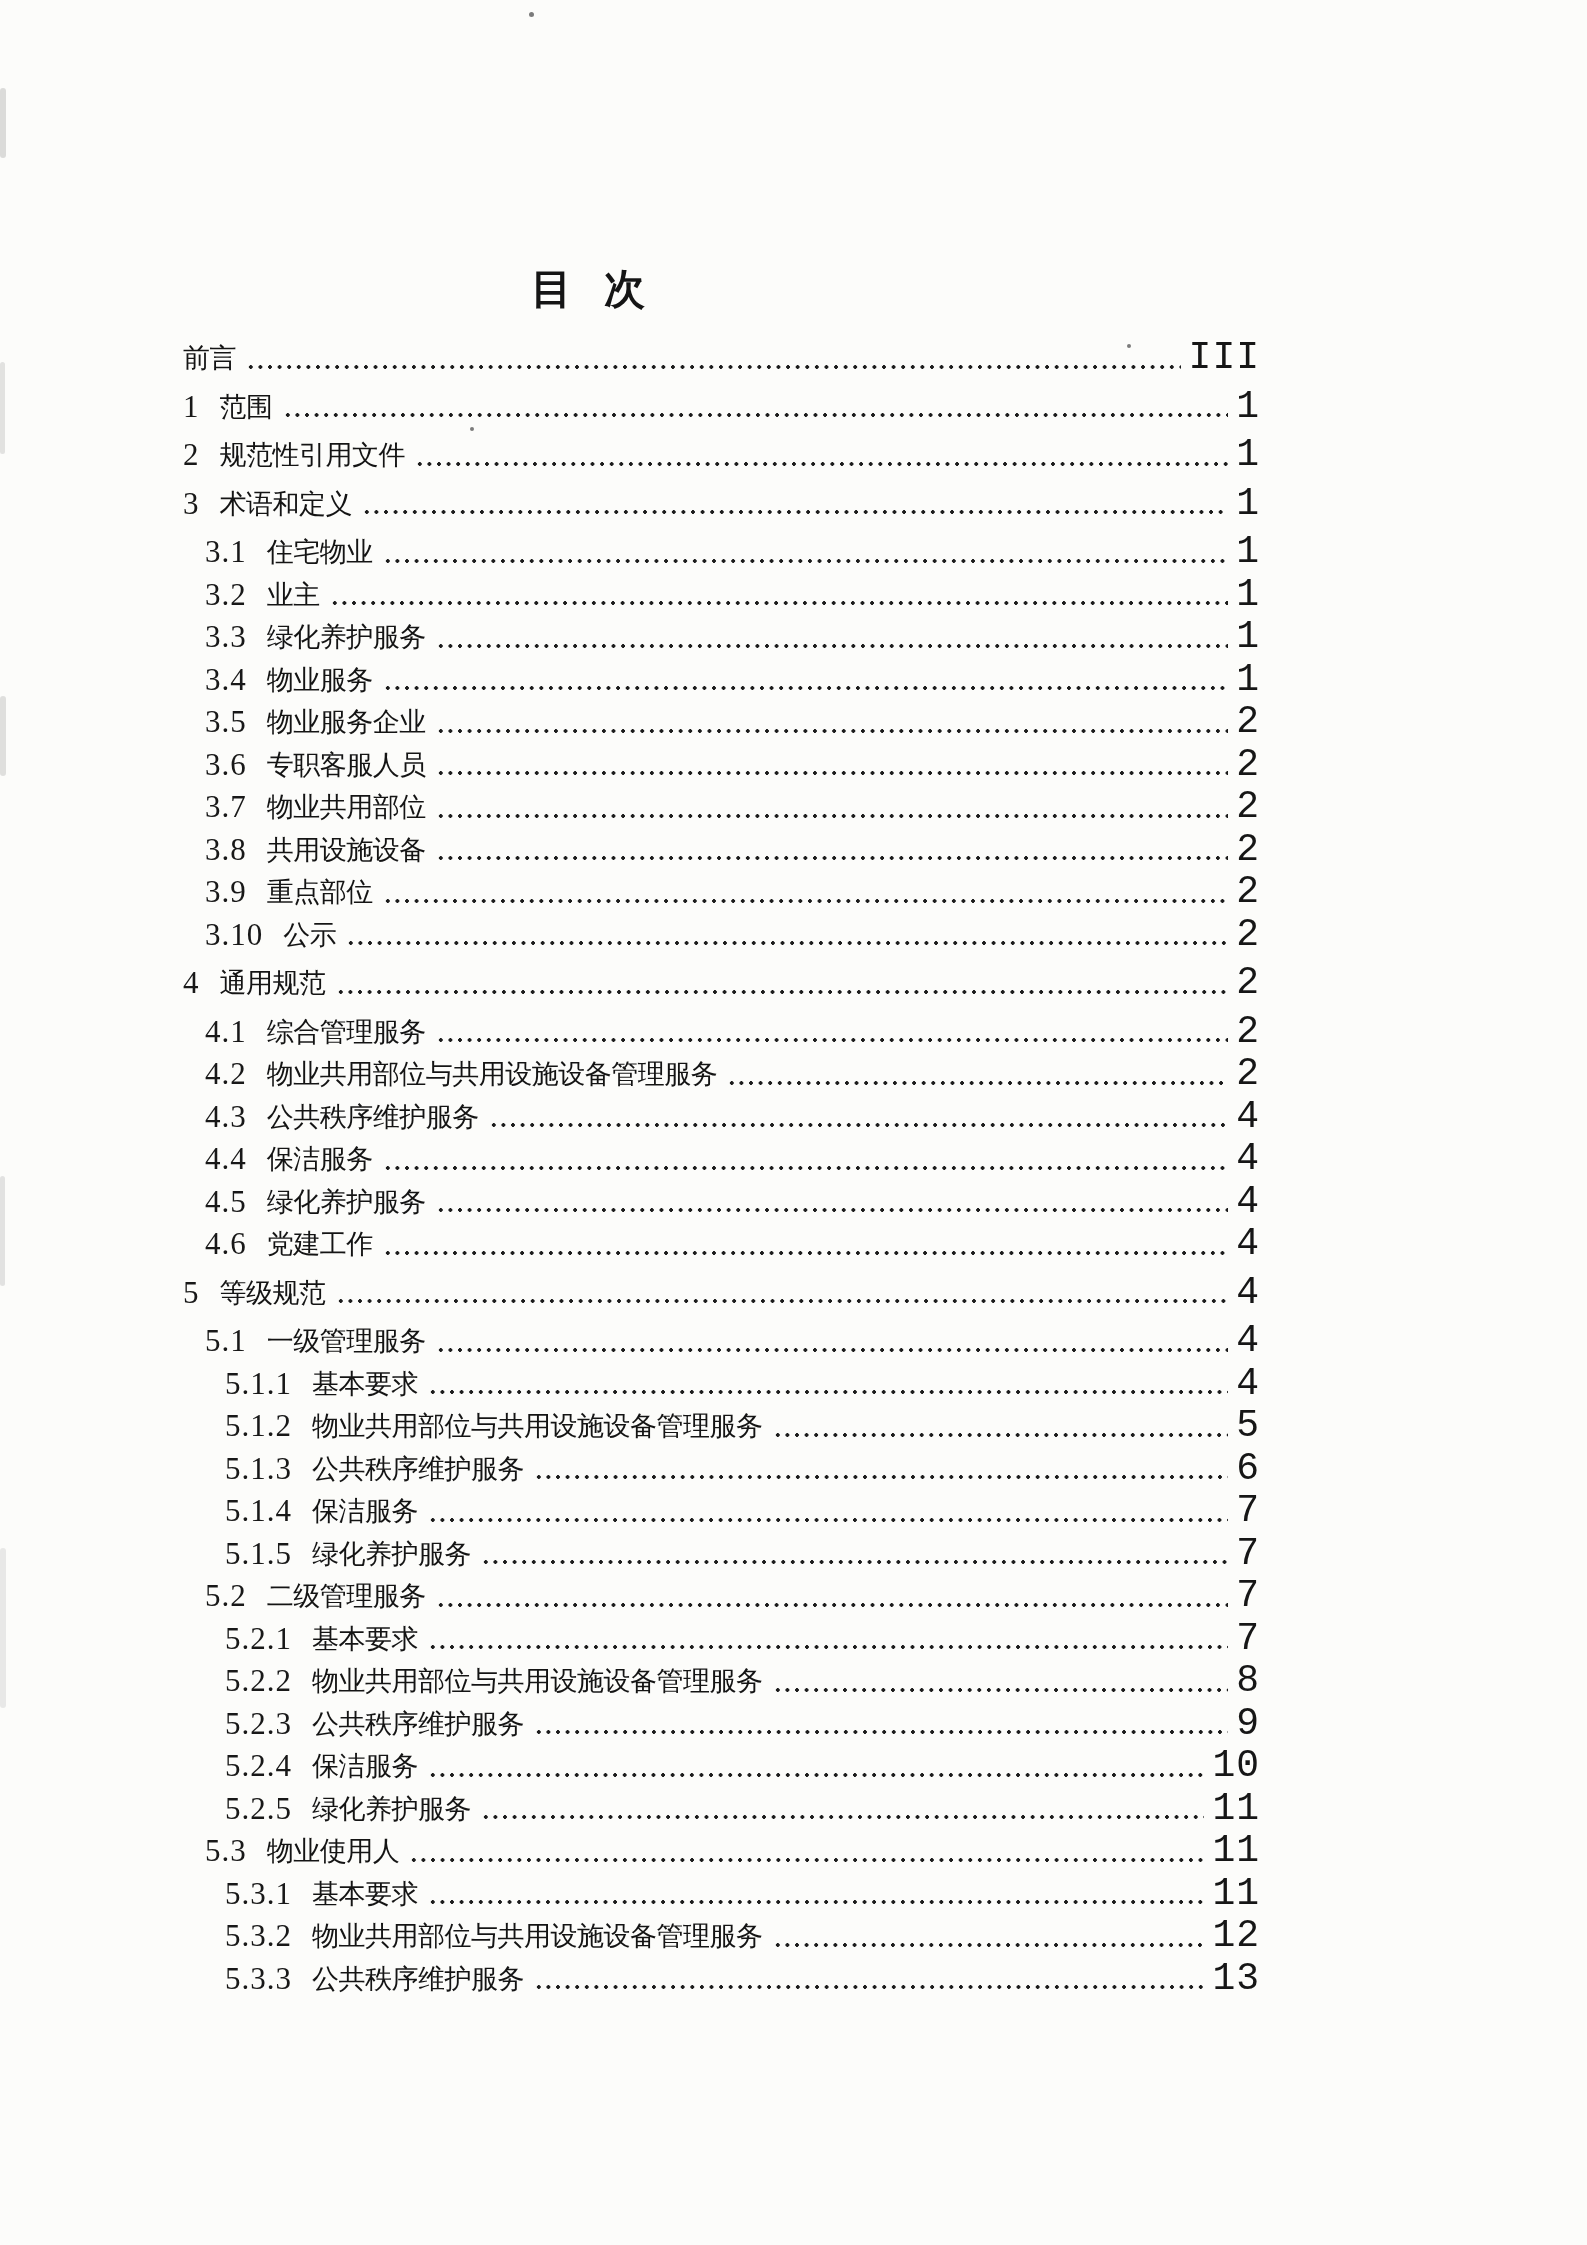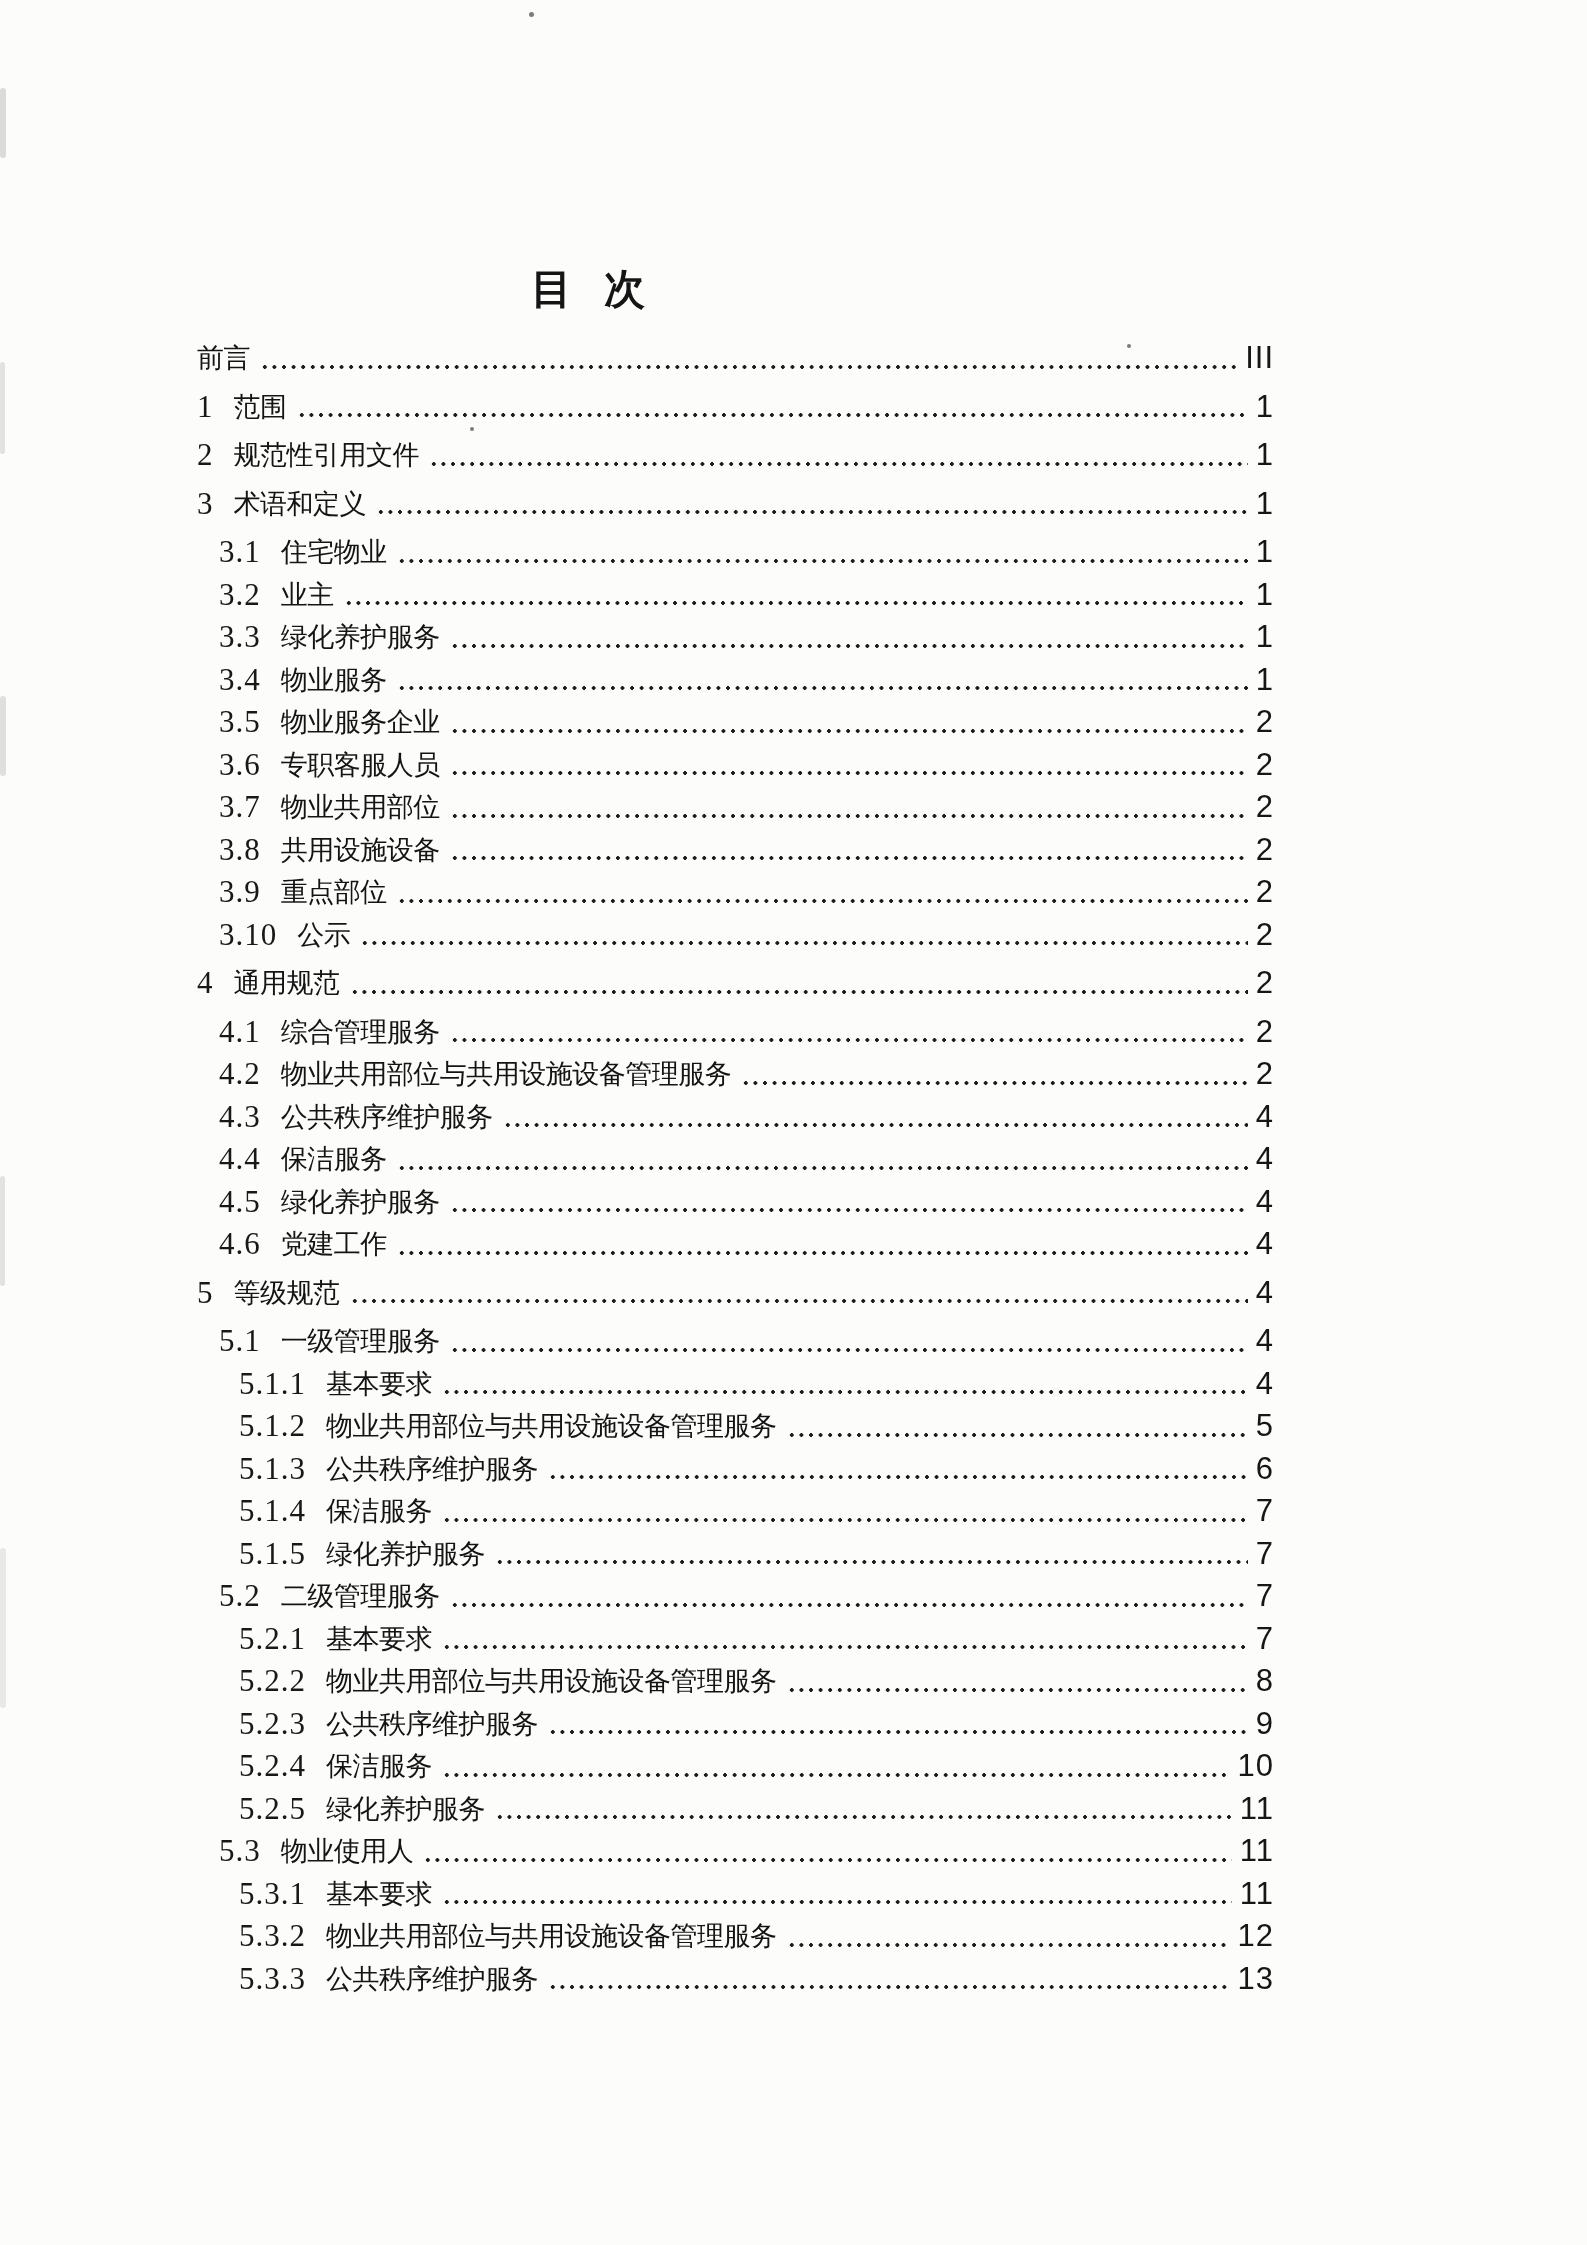--- a/index.html
+++ b/index.html
@@ -10,21 +10,21 @@
   }
   
   .doc-title{
     position:absolute;left:531px;top:262px;
     font-family:"Liberation Sans",sans-serif;
     font-weight:700;font-size:41px;color:#151515;
     letter-spacing:32px;white-space:nowrap;
   }
   
   .toc{
-    position:absolute;left:197px;top:331px;width:1077px;
+    position:absolute;left:183px;top:331px;width:1077px;
   }
   .toc-row{
     display:flex;align-items:flex-end;
     height:42.5px;line-height:42.5px;white-space:nowrap;
   }
   .toc-row.major{margin:6px 0;}
   .toc-row.lv1{padding-left:22px;}
   .toc-row.lv2{padding-left:42px;align-items:center;}
   .num{
     font-family:"Liberation Serif",serif;
@@ -38,22 +38,22 @@
     line-height:42.5px;
   }
   .leader{
     flex:1;height:42.5px;margin:0 8px 0 10px;
     background-image:radial-gradient(circle,#1c1c1c 1.7px,transparent 2.1px);
     background-size:9.6px 8px;
     background-repeat:repeat-x;
     background-position:left bottom 9px;
   }
   .pg{
-    font-family:Liberation Sans, sans-serif;
-    font-size:31px;color:#161616;line-height:42.5px;
+    font-family:Liberation Mono, monospace;
+    font-size:38px;color:#161616;line-height:42.5px;
     letter-spacing:1px;
   }
   
   .smudge{position:absolute;left:0;background:rgba(150,150,150,.32);border-radius:3px;}
   .speck{position:absolute;background:rgba(80,80,80,.75);border-radius:50%;}
 </style>
 </head>
 <body>
 
 <div class="smudge" style="top:88px;width:6px;height:70px;"></div>

